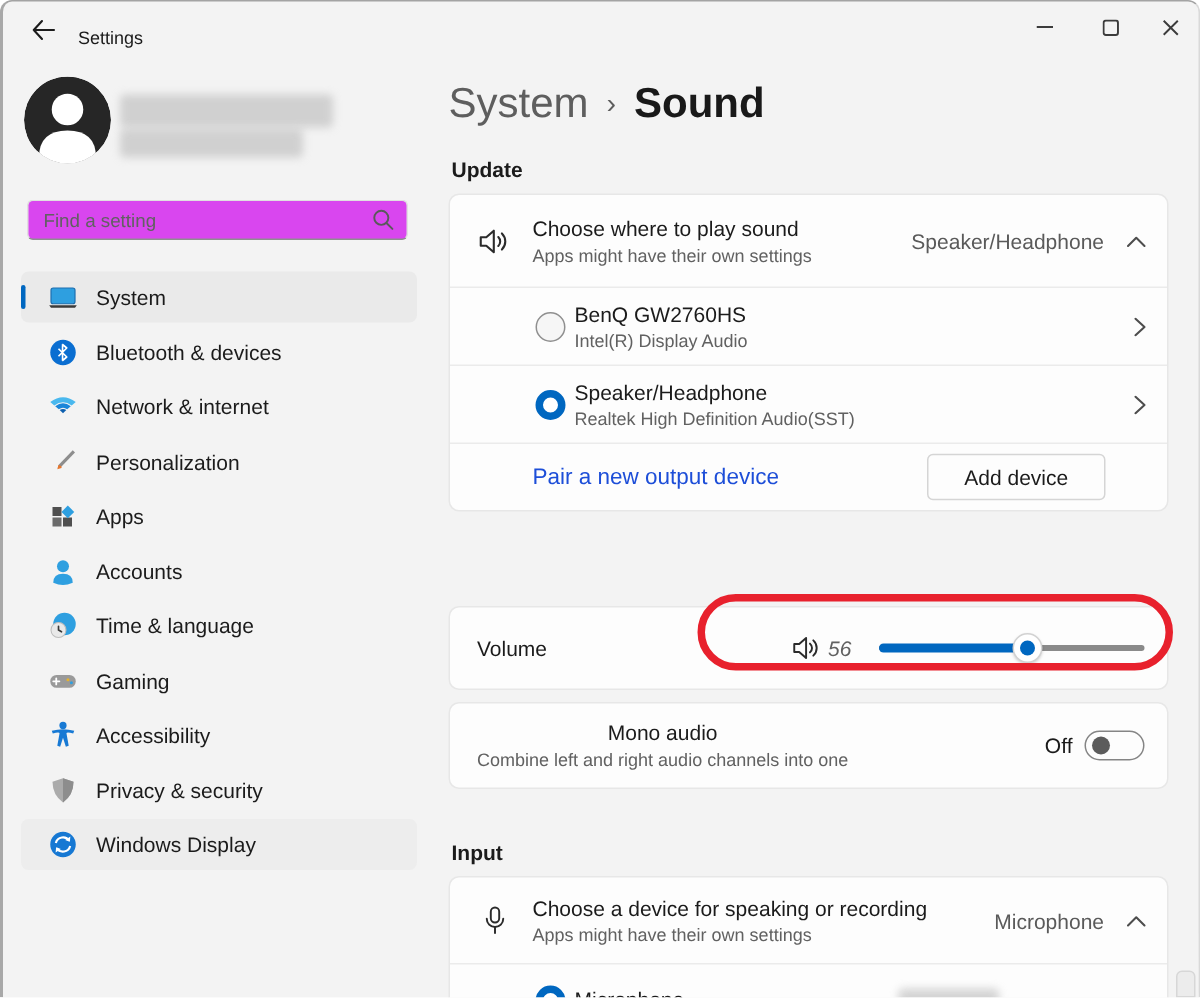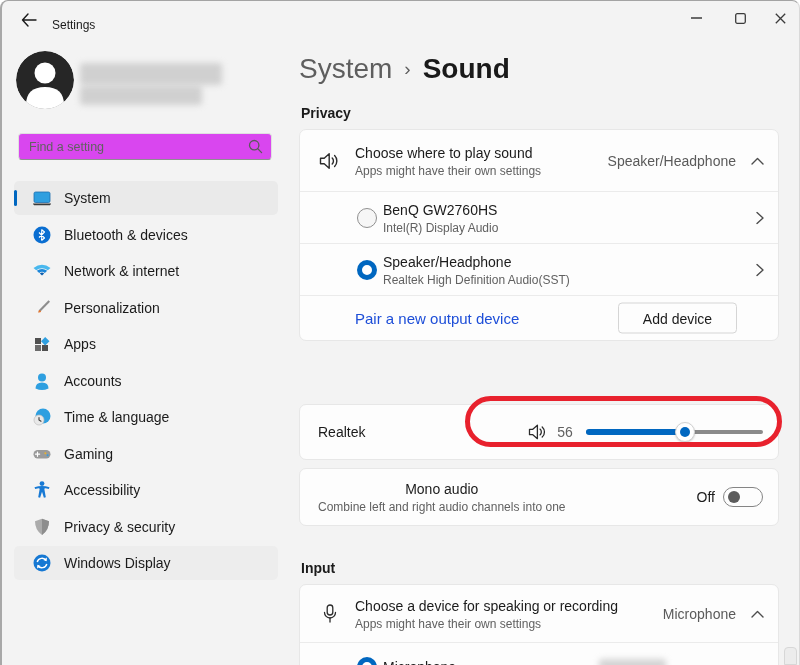--- a/index.html
+++ b/index.html
@@ -66,21 +66,21 @@
   .device-text { position:absolute; left:83px; top:50%; transform:translateY(-50%); }
   .pair-label { position:absolute; left:55px; top:50%; transform:translateY(-50%); font-size:15px; color:#1d4ed8; }
   .add-device-btn {
     position:absolute; right:41px; top:50%; transform:translateY(-50%); width:119px; height:31px;
     background:#fdfdfd; border:1px solid #d5d5d5; border-radius:4px; font-size:14px; color:#1b1b1b;
     font-family:"Liberation Sans",sans-serif; cursor:pointer;
   }
   .card-volume { top:363px; height:56px; }
   .vol-label { position:absolute; left:18px; top:50%; transform:translateY(-50%); font-size:14px; color:#1b1b1b; }
   .vol-icon { position:absolute; left:228px; top:50%; transform:translateY(-50%); }
-  .vol-value { position:absolute; left:252px; top:50%; transform:translateY(-50%); width:26px; text-align:center; font-size:14px; color:#616161; }
+  .vol-value { position:absolute; left:252px; top:50%; transform:translateY(-50%); width:26px; text-align:left; font-size:14px; color:#616161;font-style:italic; }
   .slider { position:absolute; left:286px; top:50%; transform:translateY(-50%); width:177px; height:20px; cursor:pointer; }
   .slider-track { position:absolute; left:0; top:8px; width:100%; height:4px; background:#8a8a8a; border-radius:2px; }
   .slider-fill { position:absolute; left:0; top:7px; height:6px; background:#0067c0; border-radius:3px; }
   .slider-thumb { position:absolute; top:0; width:20px; height:20px; background:#fff; border:1px solid #d2d2d2; border-radius:50%; box-shadow:0 1px 2px rgba(0,0,0,.18); }
   .slider-thumb::after { content:""; position:absolute; left:4px; top:4px; width:10px; height:10px; border-radius:50%; background:#0067c0; }
   .annotation {
     position:absolute; left:165px; top:-9px; width:317px; height:51px;
     border:5px solid #e8212d; border-radius:26px; pointer-events:none;
   }
   .card-mono { top:427px; height:58px;text-align:center; }
@@ -280,21 +280,21 @@
   </div>
 
   <div class="main">
 
     <div class="breadcrumb">
       <span class="crumb-root">System</span>
       <span class="crumb-sep">›</span>
       <span class="crumb-current">Sound</span>
     </div>
 
-    <div class="section-label lbl-output">Privacy</div>
+    <div class="section-label lbl-output">Update</div>
 
     <div class="card-group">
 
       <div class="row row-expander">
         <span class="row-icon">
           <svg width="22" height="18" viewBox="0 0 22 18">
               <path d="M1.5 6.2 H5.2 L10.2 1.8 V16.2 L5.2 11.8 H1.5 Z" fill="none" stroke="#2b2b2b" stroke-width="1.4" stroke-linejoin="round"></path>
               <path d="M13.2 6 A4.2 4.2 0 0 1 13.2 12" stroke="#2b2b2b" stroke-width="1.4" fill="none" stroke-linecap="round"></path>
               <path d="M15.6 3.6 A7.6 7.6 0 0 1 15.6 14.4" stroke="#2b2b2b" stroke-width="1.4" fill="none" stroke-linecap="round"></path>
             </svg>
@@ -338,21 +338,21 @@
         </span>
       </div>
 
       <div class="row row-pair">
         <span class="pair-label">Pair a new output device</span>
         <button class="add-device-btn">Add device</button>
       </div>
     </div>
 
     <div class="card card-volume">
-      <span class="vol-label">Realtek</span>
+      <span class="vol-label">Volume</span>
       <span class="vol-icon">
         <svg width="20" height="17" viewBox="0 0 20 17">
             <path d="M1.5 5.8 H4.8 L9.4 1.8 V15.2 L4.8 11.2 H1.5 Z" fill="none" stroke="#2b2b2b" stroke-width="1.3" stroke-linejoin="round"></path>
             <path d="M12 5.6 A3.8 3.8 0 0 1 12 11.4" stroke="#2b2b2b" stroke-width="1.3" fill="none" stroke-linecap="round"></path>
             <path d="M14.2 3.4 A6.9 6.9 0 0 1 14.2 13.6" stroke="#2b2b2b" stroke-width="1.3" fill="none" stroke-linecap="round"></path>
           </svg>
       </span>
       <span class="vol-value">56</span>
       <div class="slider">
         <div class="slider-track"></div>

